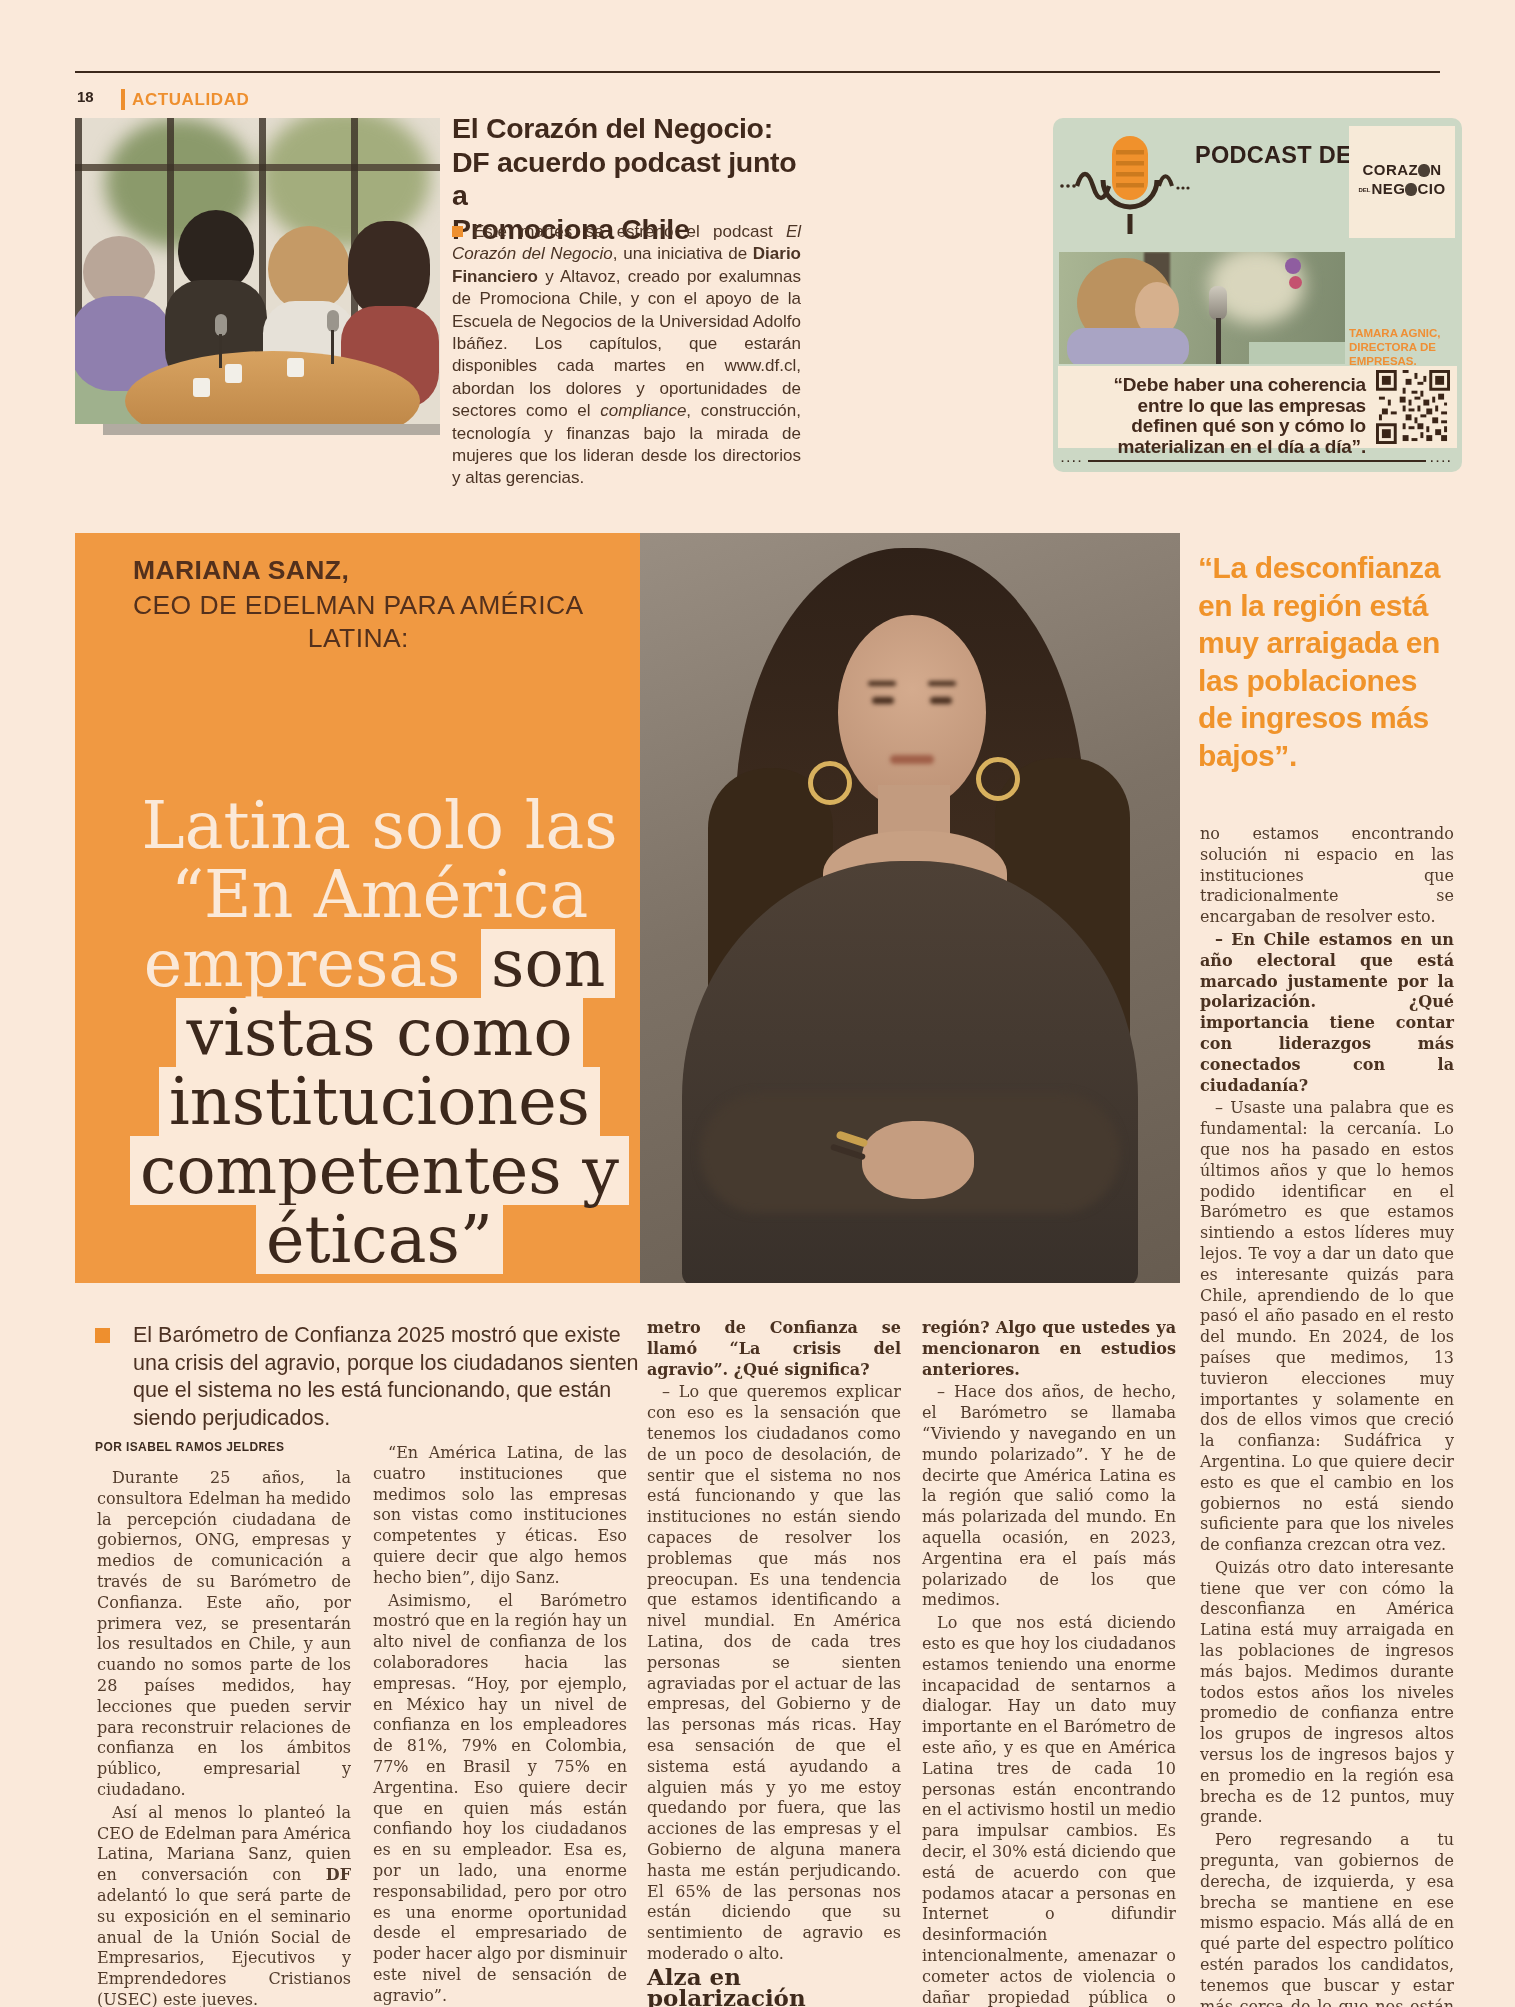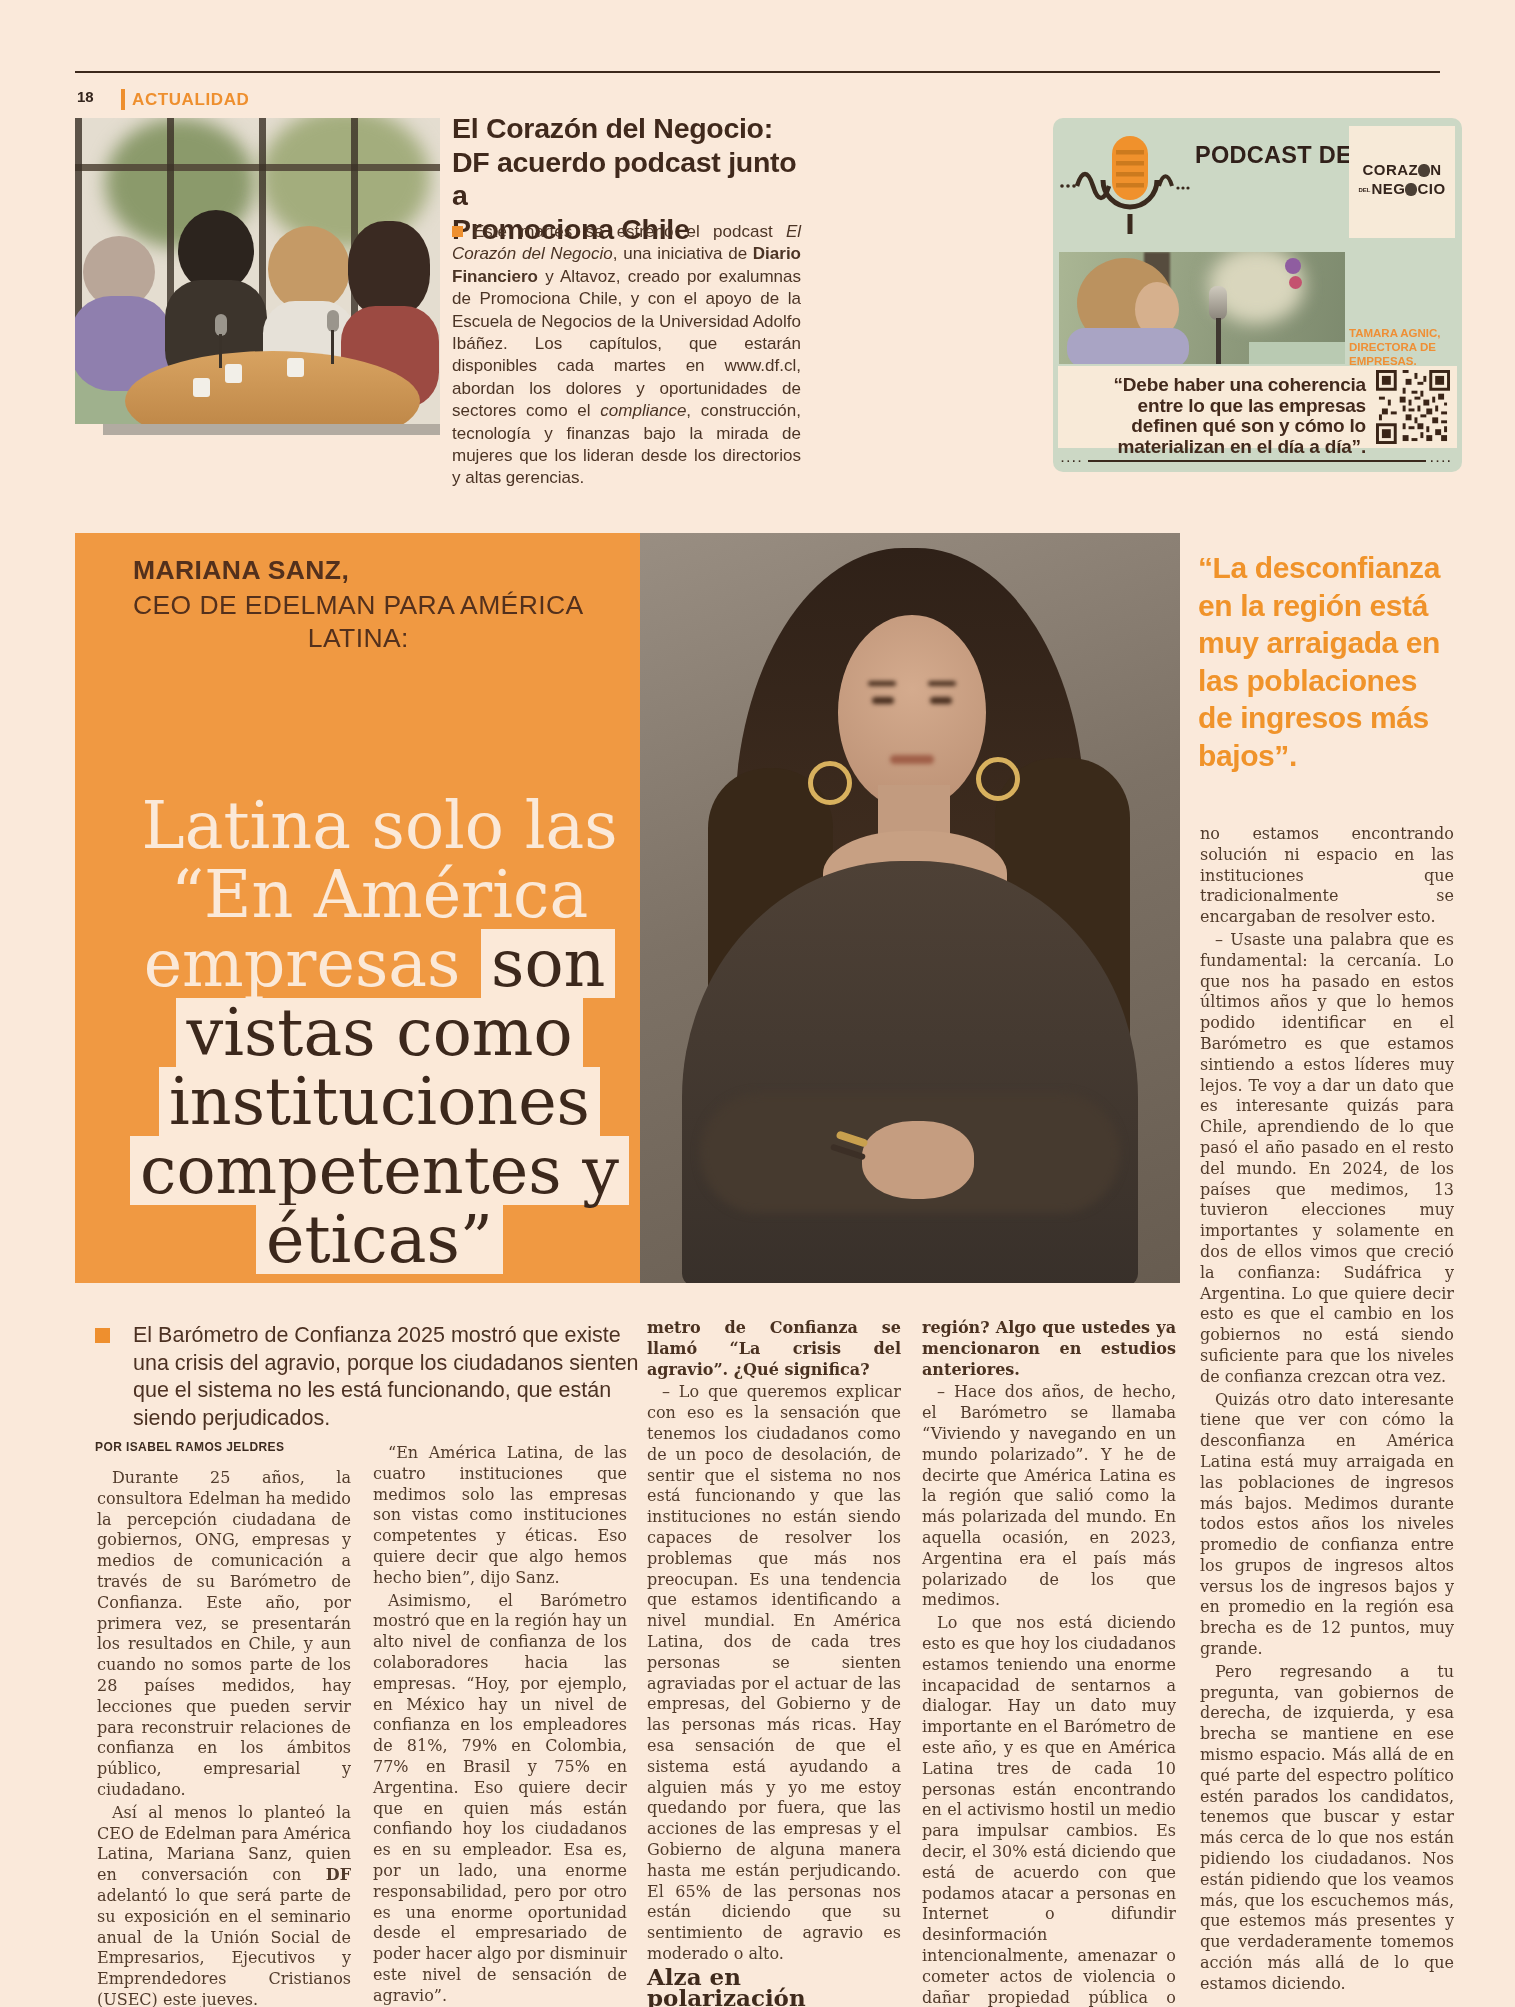--- a/index.html
+++ b/index.html
@@ -354,18 +354,19 @@
   </div>
 
   <div class="abs col col4">
     <p class="bq2">región? Algo que ustedes ya mencionaron en estudios anteriores.</p>
     <p class="ind">– Hace dos años, de hecho, el Barómetro se llamaba “Viviendo y navegando en un mundo polarizado”. Y he de decirte que América Latina es la región que salió como la más polarizada del mundo. En aquella ocasión, en 2023, Argentina era el país más polarizado de los que medimos.</p>
     <p class="ind">Lo que nos está diciendo esto es que hoy los ciudadanos estamos teniendo una enorme incapacidad de sentarnos a dialogar. Hay un dato muy importante en el Barómetro de este año, y es que en América Latina tres de cada 10 personas están encontrando en el activismo hostil un medio para impulsar cambios. Es decir, el 30% está diciendo que está de acuerdo con que podamos atacar a personas en Internet o difundir desinformación intencionalmente, amenazar o cometer actos de violencia o dañar propiedad pública o privada. Y en los jóvenes, en el grupo de 18 a 34 años, este número sube a 40%. Lo que nos pasa es que</p>
   </div>
 
   <div class="abs col col5">
     <p>no estamos encontrando solución ni espacio en las instituciones que tradicionalmente se encargaban de resolver esto.</p>
+    <p class="ind bq2">– En Chile estamos en un año electoral que está marcado justamente por la polarización. ¿Qué importancia tiene contar con liderazgos más conectados con la ciudadanía?</p>
     <p class="ind">– Usaste una palabra que es fundamental: la cercanía. Lo que nos ha pasado en estos últimos años y que lo hemos podido identificar en el Barómetro es que estamos sintiendo a estos líderes muy lejos. Te voy a dar un dato que es interesante quizás para Chile, aprendiendo de lo que pasó el año pasado en el resto del mundo. En 2024, de los países que medimos, 13 tuvieron elecciones muy importantes y solamente en dos de ellos vimos que creció la confianza: Sudáfrica y Argentina. Lo que quiere decir esto es que el cambio en los gobiernos no está siendo suficiente para que los niveles de confianza crezcan otra vez.</p>
     <p class="ind">Quizás otro dato interesante tiene que ver con cómo la desconfianza en América Latina está muy arraigada en las poblaciones de ingresos más bajos. Medimos durante todos estos años los niveles promedio de confianza entre los grupos de ingresos altos versus los de ingresos bajos y en promedio en la región esa brecha es de 12 puntos, muy grande.</p>
     <p class="ind">Pero regresando a tu pregunta, van gobiernos de derecha, de izquierda, y esa brecha se mantiene en ese mismo espacio. Más allá de en qué parte del espectro político estén parados los candidatos, tenemos que buscar y estar más cerca de lo que nos están pidiendo los ciudadanos. Nos están pidiendo que los veamos más, que los escuchemos más, que estemos más presentes y que verdaderamente tomemos acción más allá de lo que estamos diciendo.</p>
   </div>
 
 </div>
 
 </body></html>

